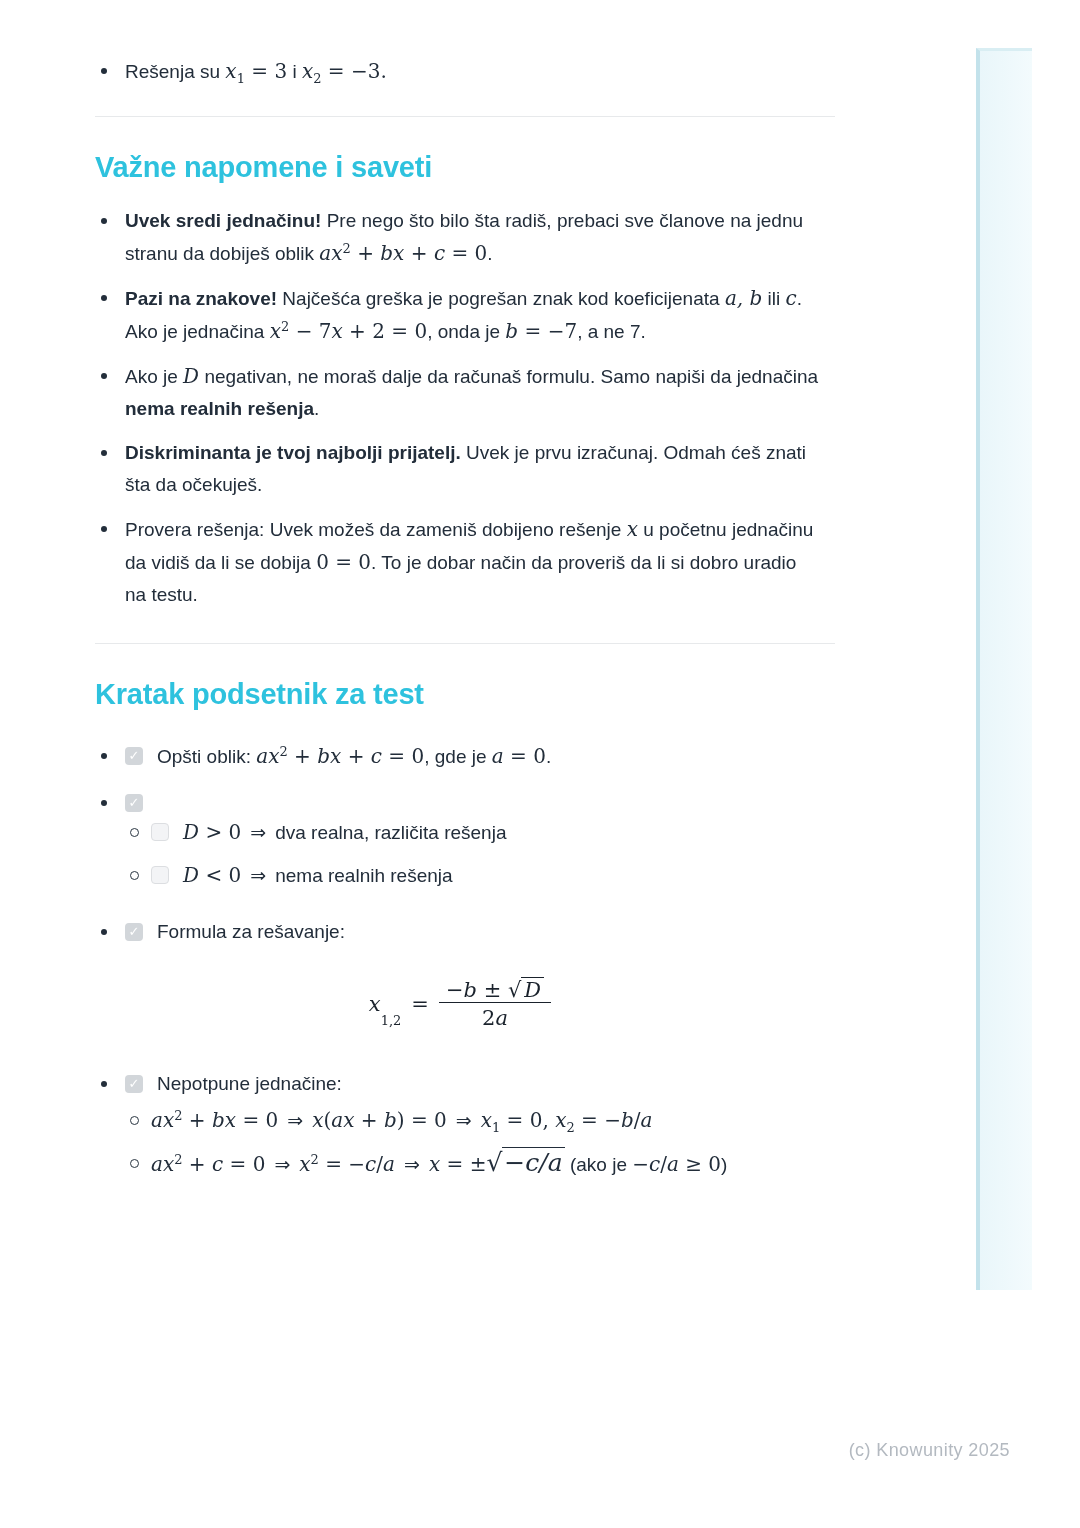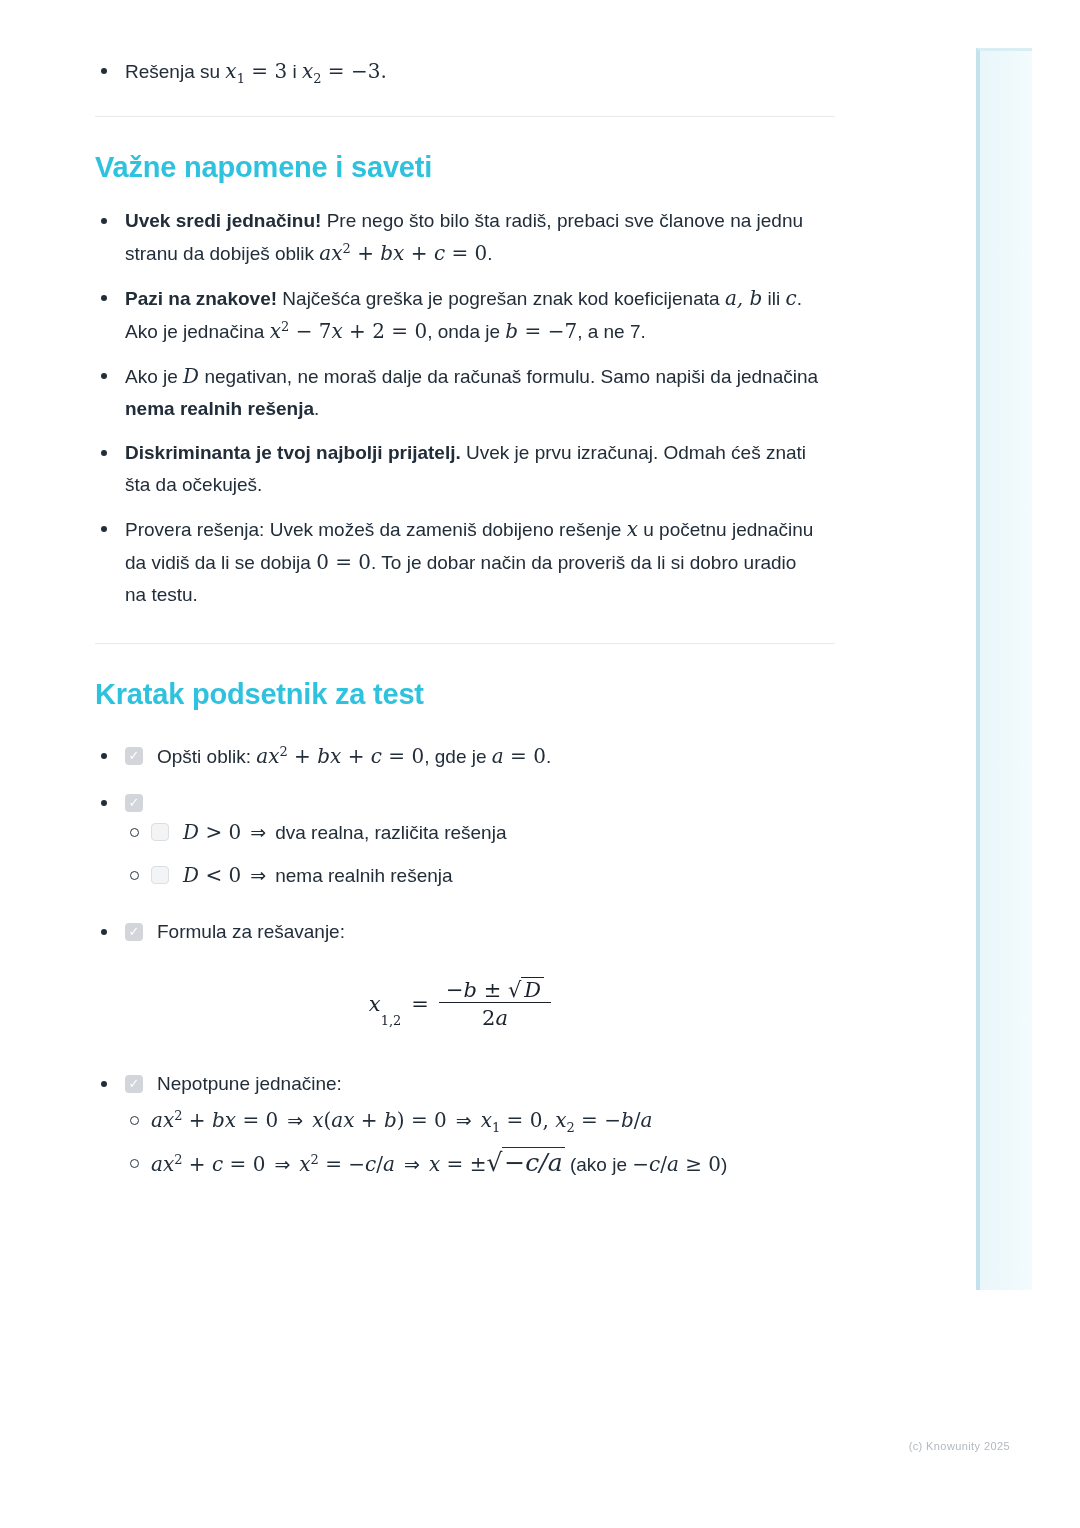--- a/index.html
+++ b/index.html
@@ -56,21 +56,21 @@
   .f-inner{display:inline-flex;align-items:center;font-family:"DejaVu Serif","Liberation Serif",serif;font-size:21px;}
   .f-it{font-style:italic;}
   .f-sub{font-size:13px;align-self:flex-end;padding-bottom:2px;text-align:right;}
   .f-rel{padding:0 10px;}
   .f-frac{display:inline-block;text-align:center;}
   .f-num{display:block;border-bottom:1.5px solid #1a222c;padding:0 7px 0;white-space:nowrap;}
   .f-den{display:block;padding-top:3px;}
   .f-rad{font-style:normal;}
   .f-sqv{font-style:italic;border-top:1.5px solid #1a222c;padding:0 3px;}
   
-  .footer{position:absolute;top:1440px;right:70px;font-size:11px;color:#b3b9c0;letter-spacing:0.4px;}
+  .footer{position:absolute;top:1440px;right:70px;font-size:18px;color:#b3b9c0;letter-spacing:0.4px;}
 </style>
 </head>
 <body>
 
 <div class="stripe"></div>
 
 <div class="doc">
 
   <div class="intro">
       <div class="row">

